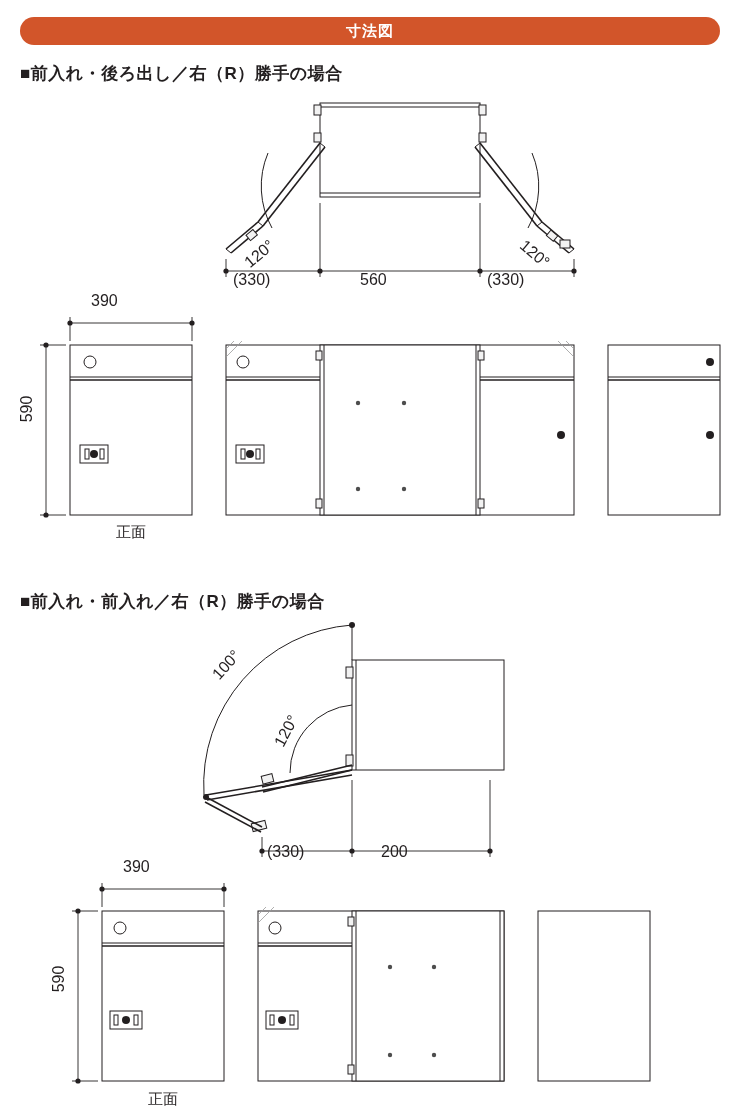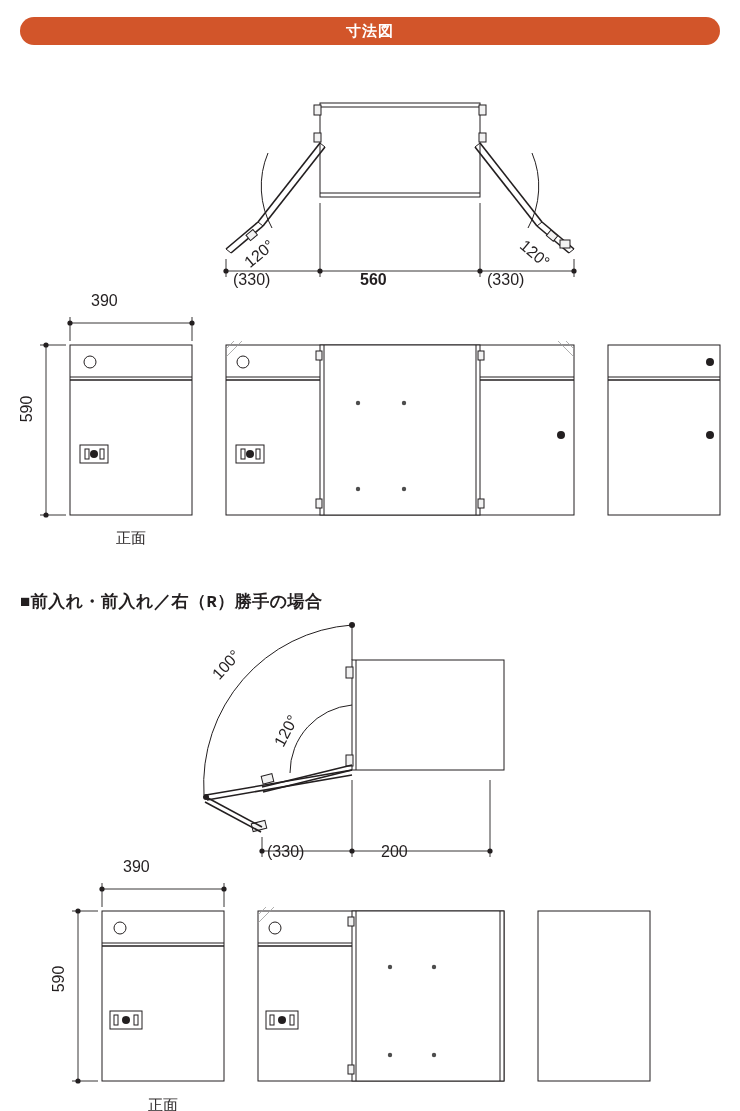--- a/index.html
+++ b/index.html
@@ -23,32 +23,31 @@
     line-height:28px;text-align:center;color:#ffffff;
     font-size:15px;font-weight:bold;letter-spacing:1px;
   }
 
   
   .sect-title{
     position:absolute;font-size:17px;font-weight:bold;color:#231f20;
     letter-spacing:0.5px;white-space:nowrap;
   }
   #sect1{left:20px;top:62px;}
-  #sect2{left:20px;top:590px;font-family:Liberation Mono, monospace;}
+  #sect2{left:20px;top:590px;}
 
   
   .lbl{
     position:absolute;font-size:16px;color:#231f20;white-space:nowrap;
   }
   .lbl-ctr{text-align:left;}
 
   .caption{
     position:absolute;font-size:15px;color:#231f20;white-space:nowrap;
     text-align:center;
-    margin-top:6px;
   }
 
   svg{position:absolute;left:0;top:0;}
   .ln{stroke:#231f20;stroke-width:1;fill:none;}
   .ln-th{stroke:#231f20;stroke-width:1.6;fill:none;}
   .ln-thin{stroke:#9a9a9a;stroke-width:0.8;fill:none;}
   .dim{stroke:#231f20;stroke-width:0.9;fill:none;}
   .fillw{fill:#ffffff;stroke:#231f20;stroke-width:1;}
   .fillg{fill:#f2f2f2;stroke:#231f20;stroke-width:1;}
   .dot{fill:#231f20;}
@@ -56,20 +55,21 @@
 </style>
 </head>
 <body>
 
 <div class="page">
 
   <div class="banner">
     <div class="banner-title">寸法図</div>
   </div>
 
+  <div class="sect-title" id="sect1">■前入れ・後ろ出し／右（R）勝手の場合</div>
 
   <svg width="740" height="560" style="left:0;top:85px;">
 
     <rect class="fillw" x="320" y="18" width="160" height="94"></rect>
 
     <line class="ln" x1="320" y1="22" x2="480" y2="22"></line>
     <line class="ln" x1="320" y1="108" x2="480" y2="108"></line>
 
     <rect class="fillg" x="314" y="20" width="7" height="10"></rect>
     <rect class="fillg" x="479" y="20" width="7" height="10"></rect>
@@ -175,21 +175,21 @@
     <line class="ln" x1="608" y1="292" x2="720" y2="292"></line>
     <line class="ln-th" x1="608" y1="295" x2="720" y2="295"></line>
     <circle class="dot" cx="710" cy="277" r="4"></circle>
     <circle class="dot" cx="710" cy="350" r="4"></circle>
   </svg>
 
   <div class="lbl" style="left:243px;top:245px;transform:rotate(-40deg);">120°</div>
   <div class="lbl" style="left:518px;top:245px;transform:rotate(40deg);">120°</div>
 
   <div class="lbl lbl-ctr" style="left:233px;top:271px;width:80px;">(330)</div>
-  <div class="lbl lbl-ctr" style="left:360px;top:271px;width:80px;font-weight:bold;">560</div>
+  <div class="lbl lbl-ctr" style="left:360px;top:271px;width:80px;font-weight:normal;">560</div>
   <div class="lbl lbl-ctr" style="left:487px;top:271px;width:80px;">(330)</div>
 
   <div class="lbl lbl-ctr" style="left:91px;top:292px;width:80px;">390</div>
   <div class="lbl" style="left:14px;top:400px;transform:rotate(-90deg);transform-origin:center;">590</div>
   <div class="caption" style="left:91px;top:523px;width:80px;">正面</div>
 
   <div class="sect-title" id="sect2">■前入れ・前入れ／右（R）勝手の場合</div>
 
   <svg width="740" height="500" style="left:0;top:615px;">
 

